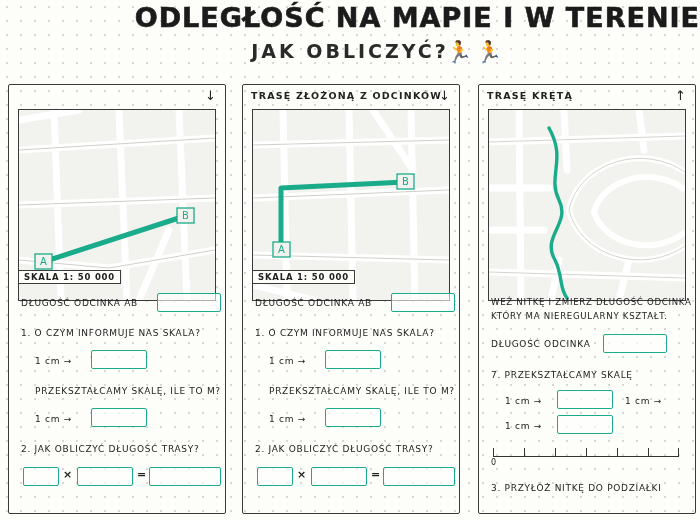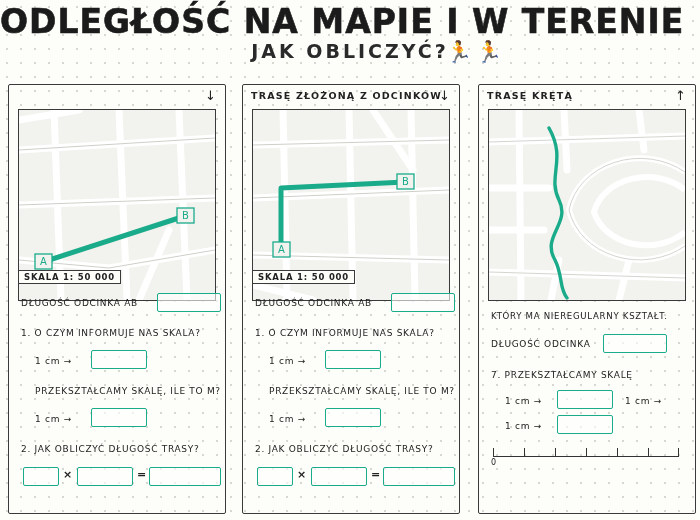--- a/index.html
+++ b/index.html
@@ -21,24 +21,24 @@
     inset: 0;
     background-image: radial-gradient(circle, #d8d8d2 0.8px, transparent 0.9px);
     background-size: 14px 14px;
     pointer-events: none;
   }
   .title {
     position: absolute;
     top: 2px;
     left: 0;
     width: 700px;
-    text-align: left;
+    text-align: right;
     font-family: "DejaVu Sans", sans-serif;
     font-weight: bold;
-    font-size: 33px;
+    font-size: 27px;
     letter-spacing: 1px;
     color: #1b1b1b;
     -webkit-text-stroke: 0.6px #1b1b1b;
   }
   .subtitle {
     position: absolute;
     top: 40px;
     left: 0;
     width: 700px;
     text-align: center;
@@ -311,20 +311,21 @@
       <g stroke="#cfcfc9" stroke-width="0.9" fill="none">
         <path d="M0,32 L196,26"></path>
         <path d="M0,162 L196,168"></path>
         <path d="M196,62 A72,62 0 0 0 80,100 A72,62 0 0 0 196,136"></path>
       </g>
       <path d="M60,18 C78,50 58,66 70,90 C82,114 52,126 66,150 C74,166 70,178 78,188" stroke="#1aab8a" stroke-width="3.4" fill="none" stroke-linecap="round"></path>
     </svg>
   </div>
 
 
+  <div class="ln" style="top:212px; font-size:8.6px">WEŹ NITKĘ I ZMIERZ DŁUGOŚĆ ODCINKA</div>
   <div class="ln" style="top:226px; font-size:8.6px">KTÓRY MA NIEREGULARNY KSZTAŁT.</div>
 
   <div class="ln" style="top:254px">DŁUGOŚĆ ODCINKA</div>
   <div class="ansbox lg" style="top:249px; left:124px"></div>
 
   <div class="ln" style="top:285px">7. PRZEKSZTAŁCAMY SKALĘ</div>
 
   <div class="ln ind" style="top:311px">1 cm →</div>
   <div class="ansbox md" style="top:305px; left:78px"></div>
   <div class="ln" style="top:311px; left:146px">1 cm →</div>
@@ -338,13 +339,14 @@
     <div class="tick" style="left:0px"></div>
     <div class="tick" style="left:31px"></div>
     <div class="tick" style="left:62px"></div>
     <div class="tick" style="left:93px"></div>
     <div class="tick" style="left:124px"></div>
     <div class="tick" style="left:155px"></div>
     <div class="tick" style="left:185px"></div>
     <div class="zero">0</div>
   </div>
 
+  <div class="ln" style="top:398px">3. PRZYŁÓŻ NITKĘ DO PODZIAŁKI</div>
 </div>
 
 </body></html>

